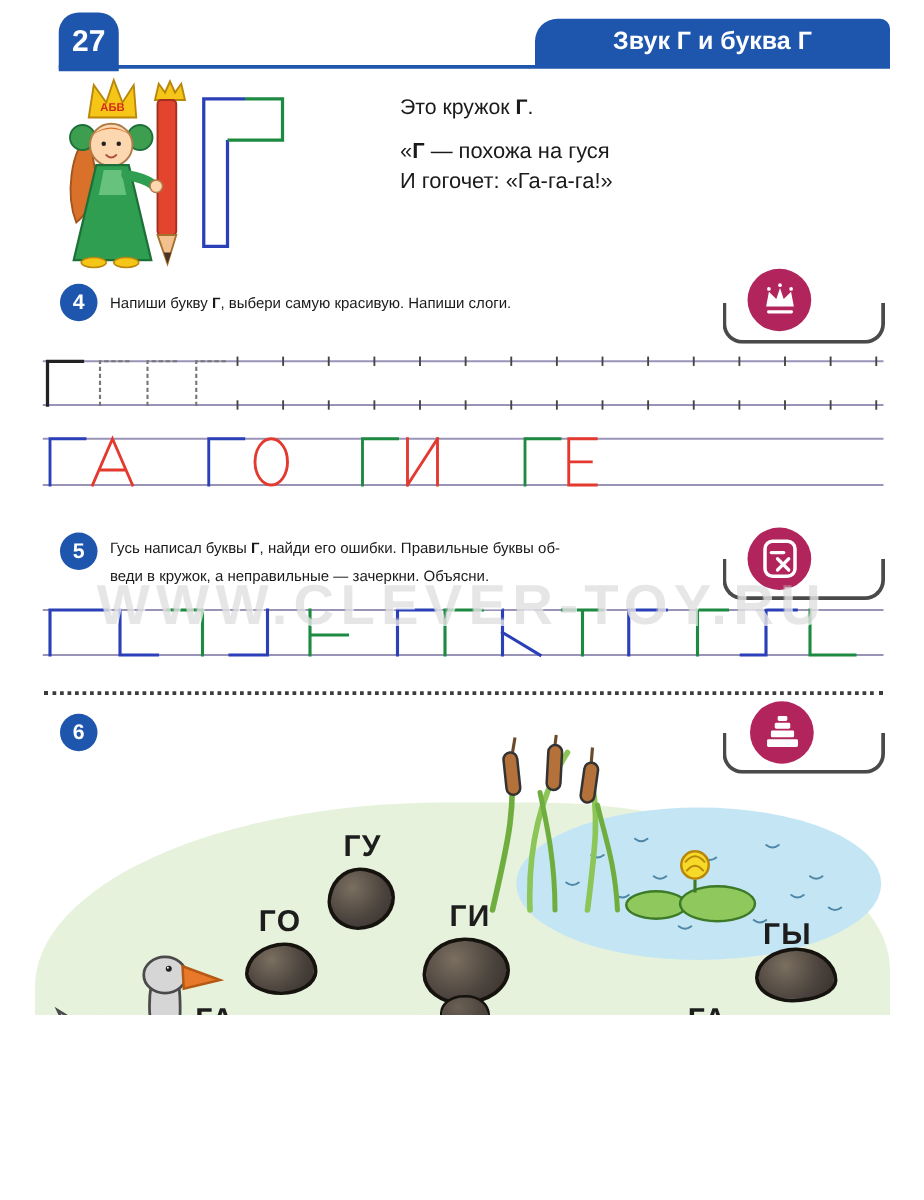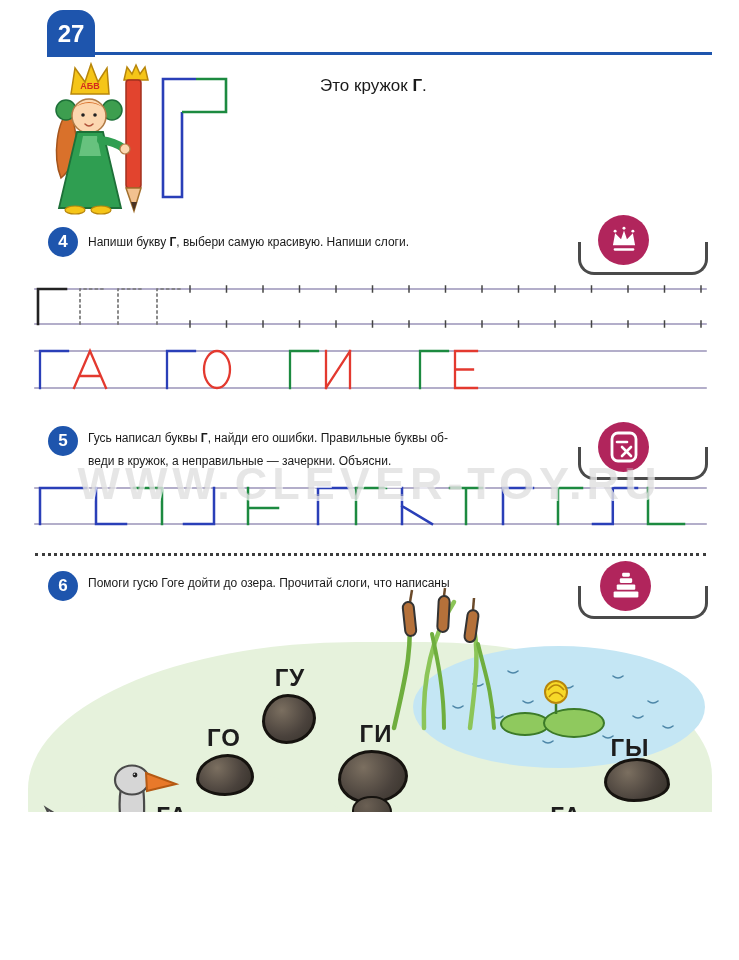--- a/index.html
+++ b/index.html
@@ -45,20 +45,21 @@
   .stone-label{position:absolute;font-weight:bold;font-size:24px;color:#1d1d1d;z-index:4;
         text-align:center;letter-spacing:1px;}
   svg{position:absolute;overflow:visible;}
 </style>
 </head>
 <body>
 
 <div class="page">
 
   <div class="page-num-tab">27</div>
+  <div class="header-bar">Звук Г и буква Г</div>
   <div class="header-line"></div>
 
   <svg style="left:45px;top:62px;" width="118" height="153" viewBox="0 0 118 153">
 
     <g>
       <polygon points="79,18 82,5 87,12 91,3 95,12 100,5 103,18" fill="#f5c518" stroke="#b8860b" stroke-width="1.5"></polygon>
       <rect x="81" y="18" width="15" height="108" rx="3" fill="#e2442e" stroke="#a3301e" stroke-width="1.5"></rect>
       <polygon points="81,126 96,126 89,149" fill="#f2c18f" stroke="#a3702e" stroke-width="1.5"></polygon>
       <polygon points="86,140 92,140 89,149" fill="#4a3324"></polygon>
     </g>
@@ -89,20 +90,22 @@
 
   <svg style="left:160px;top:76px;" width="75" height="126" viewBox="0 0 75 126">
     <path d="M36,3 L3,3 L3,121 L22,121 L22,36" fill="none" stroke="#2a3fb8" stroke-width="2.6" stroke-linejoin="miter"></path>
     <path d="M36,3 L66,3 L66,36 L22,36" fill="none" stroke="#1c8a40" stroke-width="2.6" stroke-linejoin="miter"></path>
   </svg>
 
   <div class="intro-text">
     <span>Это кружок </span><span class="b">Г</span><span>.</span>
   </div>
   <div class="intro-quote">
+    <div><span>«</span><span class="b">Г</span><span> — похожа на гуся</span></div>
+    <div>И гогочет: «Га-га-га!»</div>
   </div>
 
   <div class="task-circle" style="left:48px;top:227px;">4</div>
   <div class="task-text" style="left:88px;top:231px;width:500px;">
     <span>Напиши букву </span><span class="b">Г</span><span>, выбери самую красивую. Напиши слоги.</span>
   </div>
   <div class="bracket" style="left:578px;top:242px;"></div>
   <div class="icon-disc" style="left:598px;top:215px;">
     <svg width="34" height="32" viewBox="0 0 46 40">
       <polygon points="8,27 11,11 19,19 23,7 27,19 35,11 38,27" fill="#fff"></polygon>
@@ -197,21 +200,20 @@
       <path d="M563,42 L582.8,42 L582.8,6 L607,6" stroke="#2a3fb8" fill="none" stroke-width="2.5" stroke-linecap="square"></path>
       <path d="M618,6 L618,42 L654,42" stroke="#1c8a40" fill="none" stroke-width="2.5" stroke-linecap="square"></path>
     </svg>
 
   <div class="watermark">WWW.CLEVER-TOY.RU</div>
 
   <div class="dotted-sep"></div>
 
   <div class="task-circle" style="left:48px;top:571px;">6</div>
   <div class="task-text" style="left:88px;top:572px;width:505px;">
-    <div>Помоги гусю Гоге дойти до озера. Прочитай слоги, что написаны</div>
   </div>
   <div class="bracket" style="left:578px;top:586px;"></div>
   <div class="icon-disc" style="left:600px;top:561px;">
     <svg width="34" height="32" viewBox="0 0 44 40">
       <rect x="17" y="3" width="10" height="5" rx="1.5" fill="#fff"></rect>
       <rect x="14" y="10" width="16" height="6" rx="1.5" fill="#fff"></rect>
       <rect x="10" y="18" width="24" height="7" rx="1.5" fill="#fff"></rect>
       <rect x="6" y="27" width="32" height="8" rx="1.5" fill="#fff"></rect>
     </svg>
   </div>

